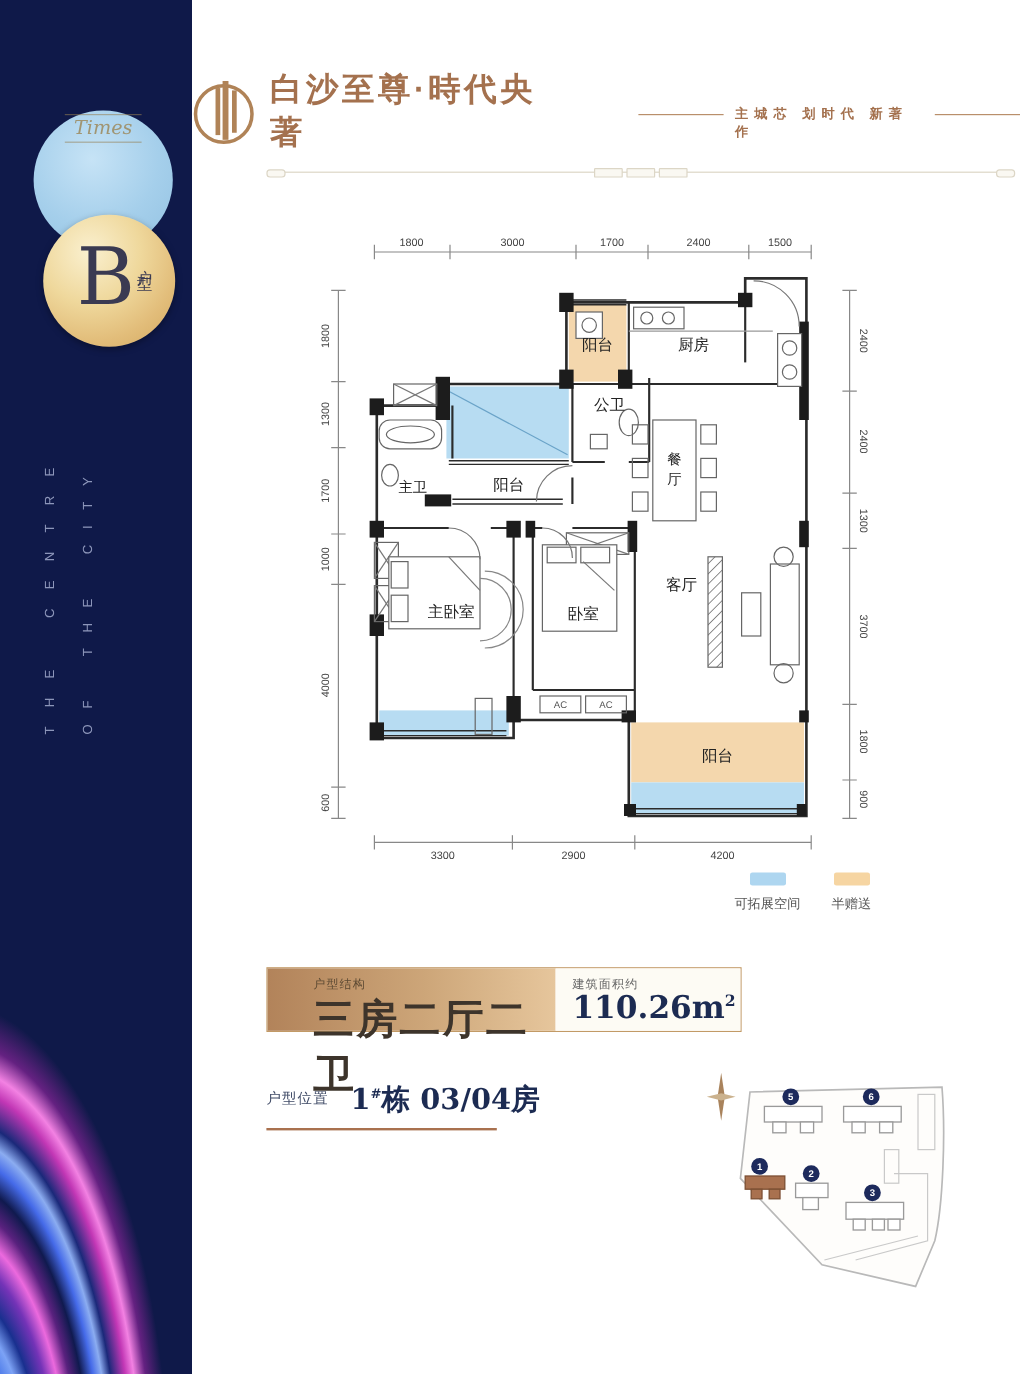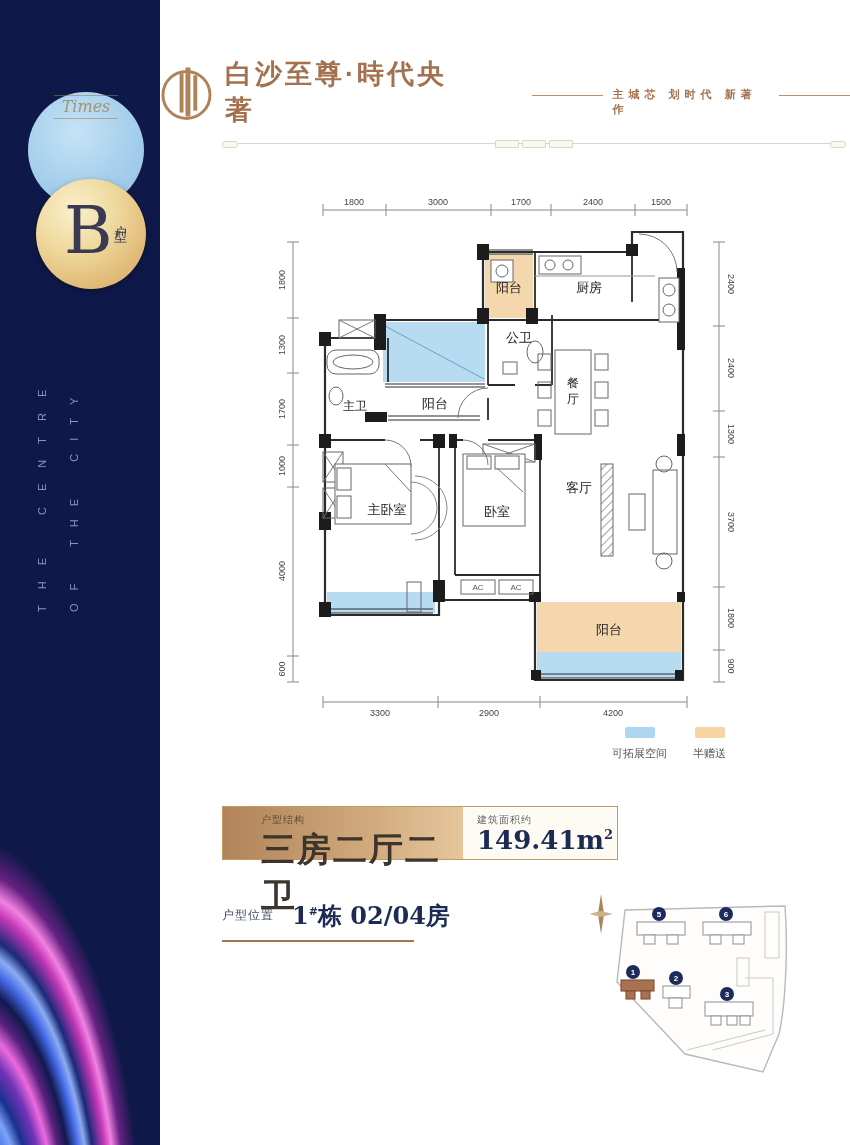--- a/index.html
+++ b/index.html
@@ -44,21 +44,21 @@
   .tagline{font-size:11px;color:#a4714e;letter-spacing:5px;font-weight:bold;margin-top:14px;}
 
   .divider{position:absolute;left:228px;top:140px;width:612px;height:7px;}
   .divider .bar{position:absolute;left:0;top:3px;width:100%;height:1px;background:#dcd6c6;}
   .divider .cap{position:absolute;top:1px;width:14px;height:5px;border:1px solid #dcd6c6;border-radius:3px;background:#faf8f2;}
   .divider .cap.l{left:-6px;}  .divider .cap.r{right:-6px;}
   .divider .mid{position:absolute;left:50%;top:0;transform:translateX(-50%);display:flex;gap:3px;}
   .divider .mid i{display:block;width:22px;height:6px;border:1px solid #dcd6c6;background:#faf8f2;border-radius:1px;}
 
   
-  .plan{position:absolute;left:235px;top:182px;}
+  .plan{position:absolute;left:224px;top:182px;}
   .legend{position:absolute;left:612px;top:727px;display:flex;gap:26px;align-items:center;}
   .legend .item{display:flex;gap:8px;align-items:center;flex-direction:column;}
   .legend .sw{width:30px;height:11px;border-radius:2px;}
   .sw-blue{background:#aed6f0;} .sw-tan{background:#f6d5a2;}
   .legend .lb{font-size:11px;color:#555;}
 
   
   .infobar{position:absolute;left:222px;top:806px;width:396px;height:54px;display:flex;
      border:1px solid #c29a66;box-sizing:border-box;}
   .infobar .left{width:240px;background:linear-gradient(90deg,#b2835a 0%,#cda679 55%,#e6c69c 100%);
@@ -347,27 +347,27 @@
   </div>
 </div>
 
 <div class="infobar">
   <div class="left">
     <div class="small">户型结构</div>
     <div class="big">三房二厅二卫</div>
   </div>
   <div class="right">
     <div class="small">建筑面积约</div>
-    <div class="big"><span>149.41m</span><sup>2</sup></div>
+    <div class="big"><span>110.26m</span><sup>2</sup></div>
   </div>
 </div>
 
 <div class="posrow">
   <div class="lbl">户型位置</div>
-  <div class="val"><span>1</span><sup>#</sup><span>栋 02/04房</span></div>
+  <div class="val"><span>1</span><sup>#</sup><span>栋 03/04房</span></div>
 </div>
 <div class="pos-underline"></div>
 
 <div class="sitemap">
 <svg width="225" height="205" viewBox="0 0 225 205">
   <path d="M40,28 L200,24 C203,62 201,122 194,152 L178,190 L100,172 L32,100 Z" fill="#fefdfb" stroke="#b9b9b9" stroke-width="1.4"></path>
 
   <g stroke="#c9c9c9" fill="none" stroke-width="1">
     <rect x="180" y="30" width="14" height="46"></rect>
     <path d="M160,96 L188,96 L188,152 L128,168"></path>

